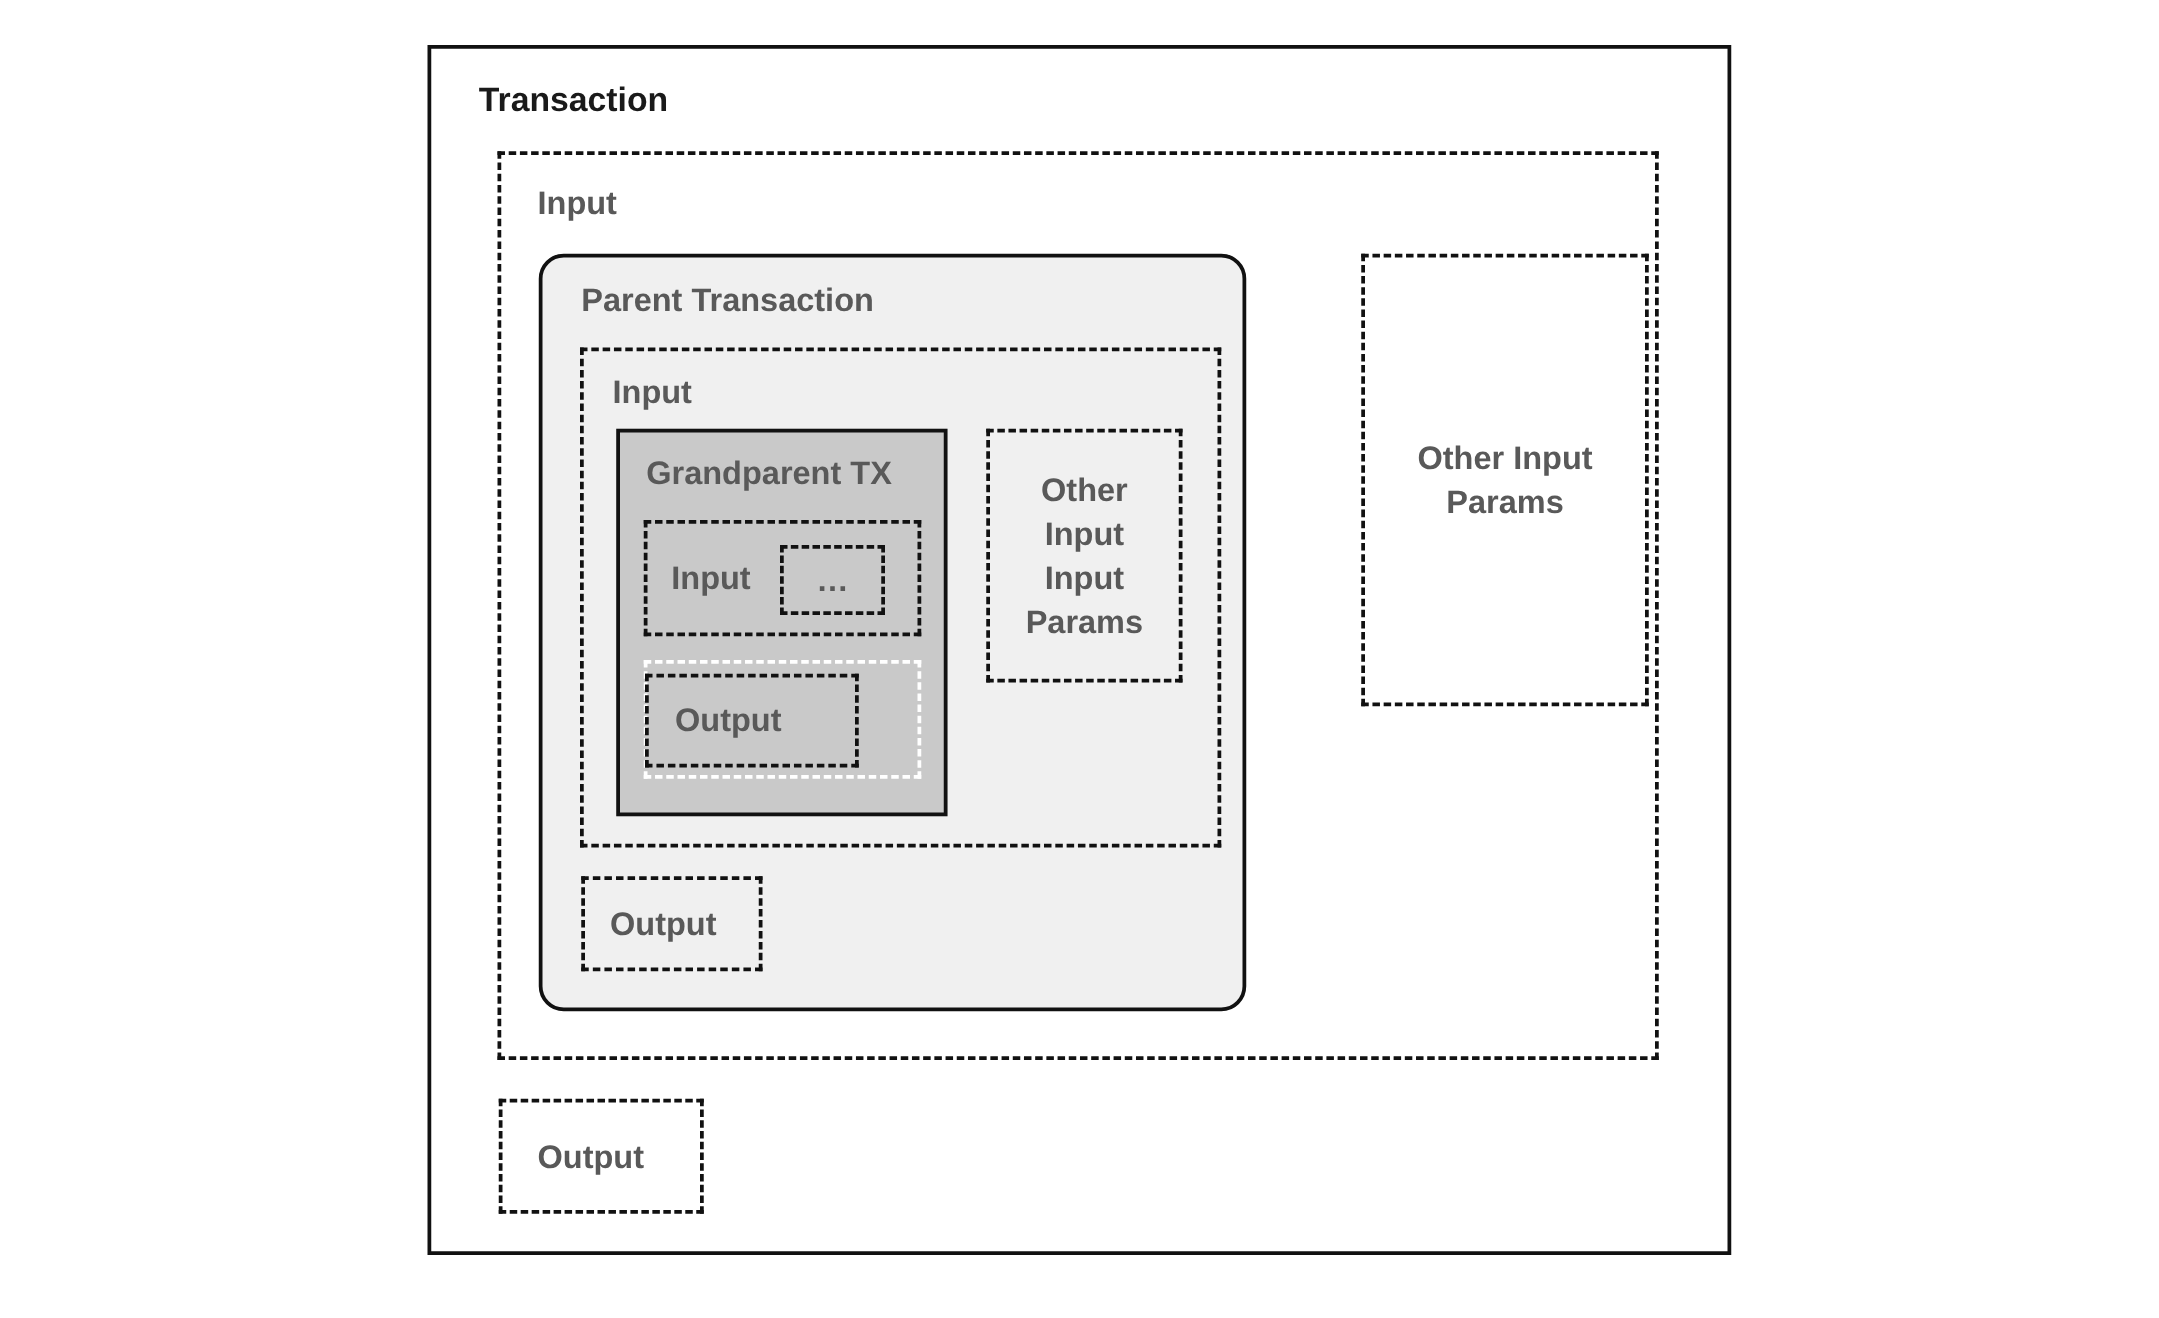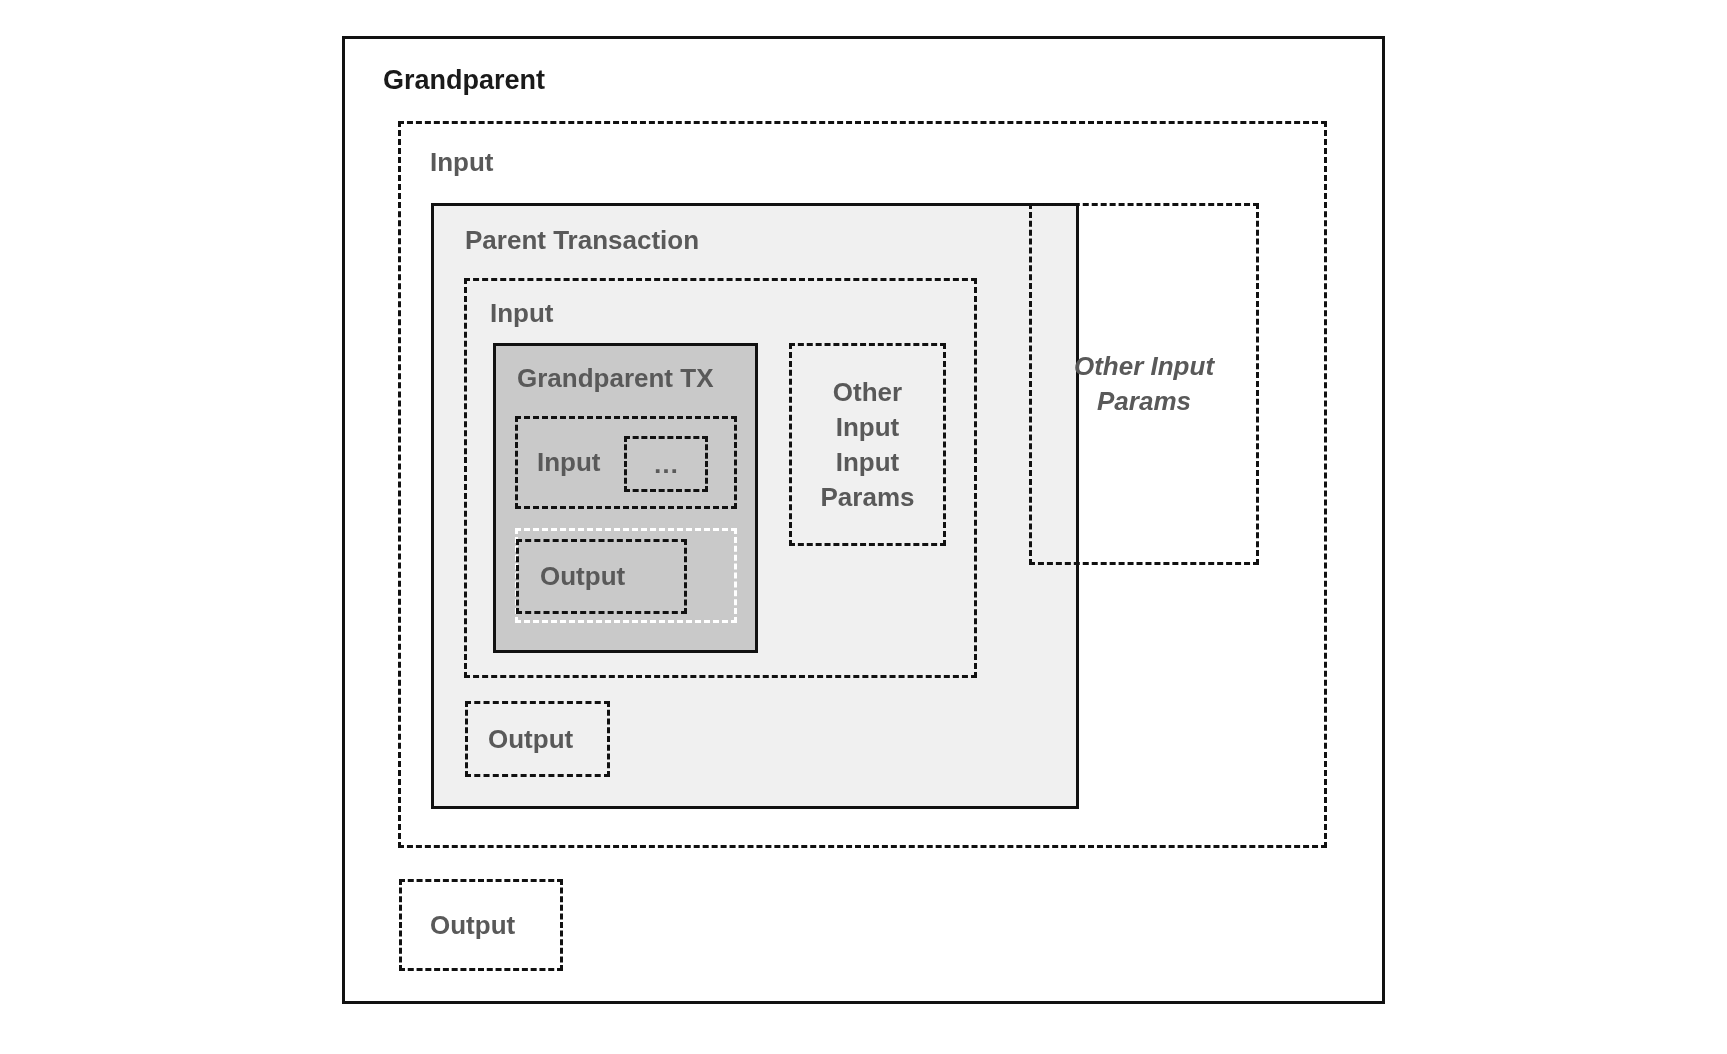--- a/index.html
+++ b/index.html
@@ -60,50 +60,50 @@
     white-space: nowrap;
   }
 
   
   #transaction-box   { left: 342px; top: 36px;  width: 1043px; height: 968px; }
   #transaction-label { left: 38px;  top: 26px; }
 
   #outer-input-box   { left: 53px;  top: 82px;  width: 929px;  height: 727px; }
   #outer-input-label { left: 29px;  top: 24px; }
 
-  #parent-box        { left: 30px;  top: 79px;  width: 648px;  height: 606px; background: #f0f0f0; }
+  #parent-box        { left: 30px;  top: 79px;  width: 566px;  height: 606px; background: #f0f0f0; border-radius: 20px; }
   #parent-label      { left: 31px;  top: 20px; }
 
   #parent-input-box  { left: 30px;  top: 72px;  width: 513px;  height: 400px; }
   #parent-input-label{ left: 23px;  top: 18px; }
 
   #grandparent-box   { left: 26px;  top: 62px;  width: 265px;  height: 310px; background: #c9c9c9; }
   #grandparent-label { left: 21px;  top: 18px; }
 
   #gp-input-box      { left: 19px;  top: 70px;  width: 222px;  height: 93px; padding-left: 19px; }
   #gp-ellipsis-box   { left: 106px; top: 17px;  width: 84px;   height: 56px; justify-content: center; padding-left: 0; }
 
   #gp-output-white   { left: 19px;  top: 182px; width: 222px;  height: 95px; }
   #gp-output-box     { left: 20px;  top: 193px; width: 171px;  height: 75px; padding-left: 21px; }
 
   #parent-other-box  { left: 322px; top: 62px;  width: 157px;  height: 203px; }
 
   #parent-output-box { left: 31px;  top: 495px; width: 145px;  height: 76px; padding-left: 20px; }
 
-  #other-params-box  { left: 628px; top: 79px;  width: 230px;  height: 362px; font-style: italic; }
+  #other-params-box  { left: 688px; top: 79px;  width: 230px;  height: 362px; }
 
   #tx-output-box     { left: 54px;  top: 840px; width: 164px;  height: 92px; padding-left: 28px; }
 </style>
 </head>
 <body>
 
 <div id="stage">
 
   <div id="transaction-box" class="box solid">
-    <div id="transaction-label" class="lbl lbl-black">Grandparent</div>
+    <div id="transaction-label" class="lbl lbl-black">Transaction</div>
 
     <div id="outer-input-box" class="box dashed">
       <div id="outer-input-label" class="lbl">Input</div>
 
       <div id="parent-box" class="box solid">
         <div id="parent-label" class="lbl">Parent Transaction</div>
 
         <div id="parent-input-box" class="box dashed">
           <div id="parent-input-label" class="lbl">Input</div>
 

